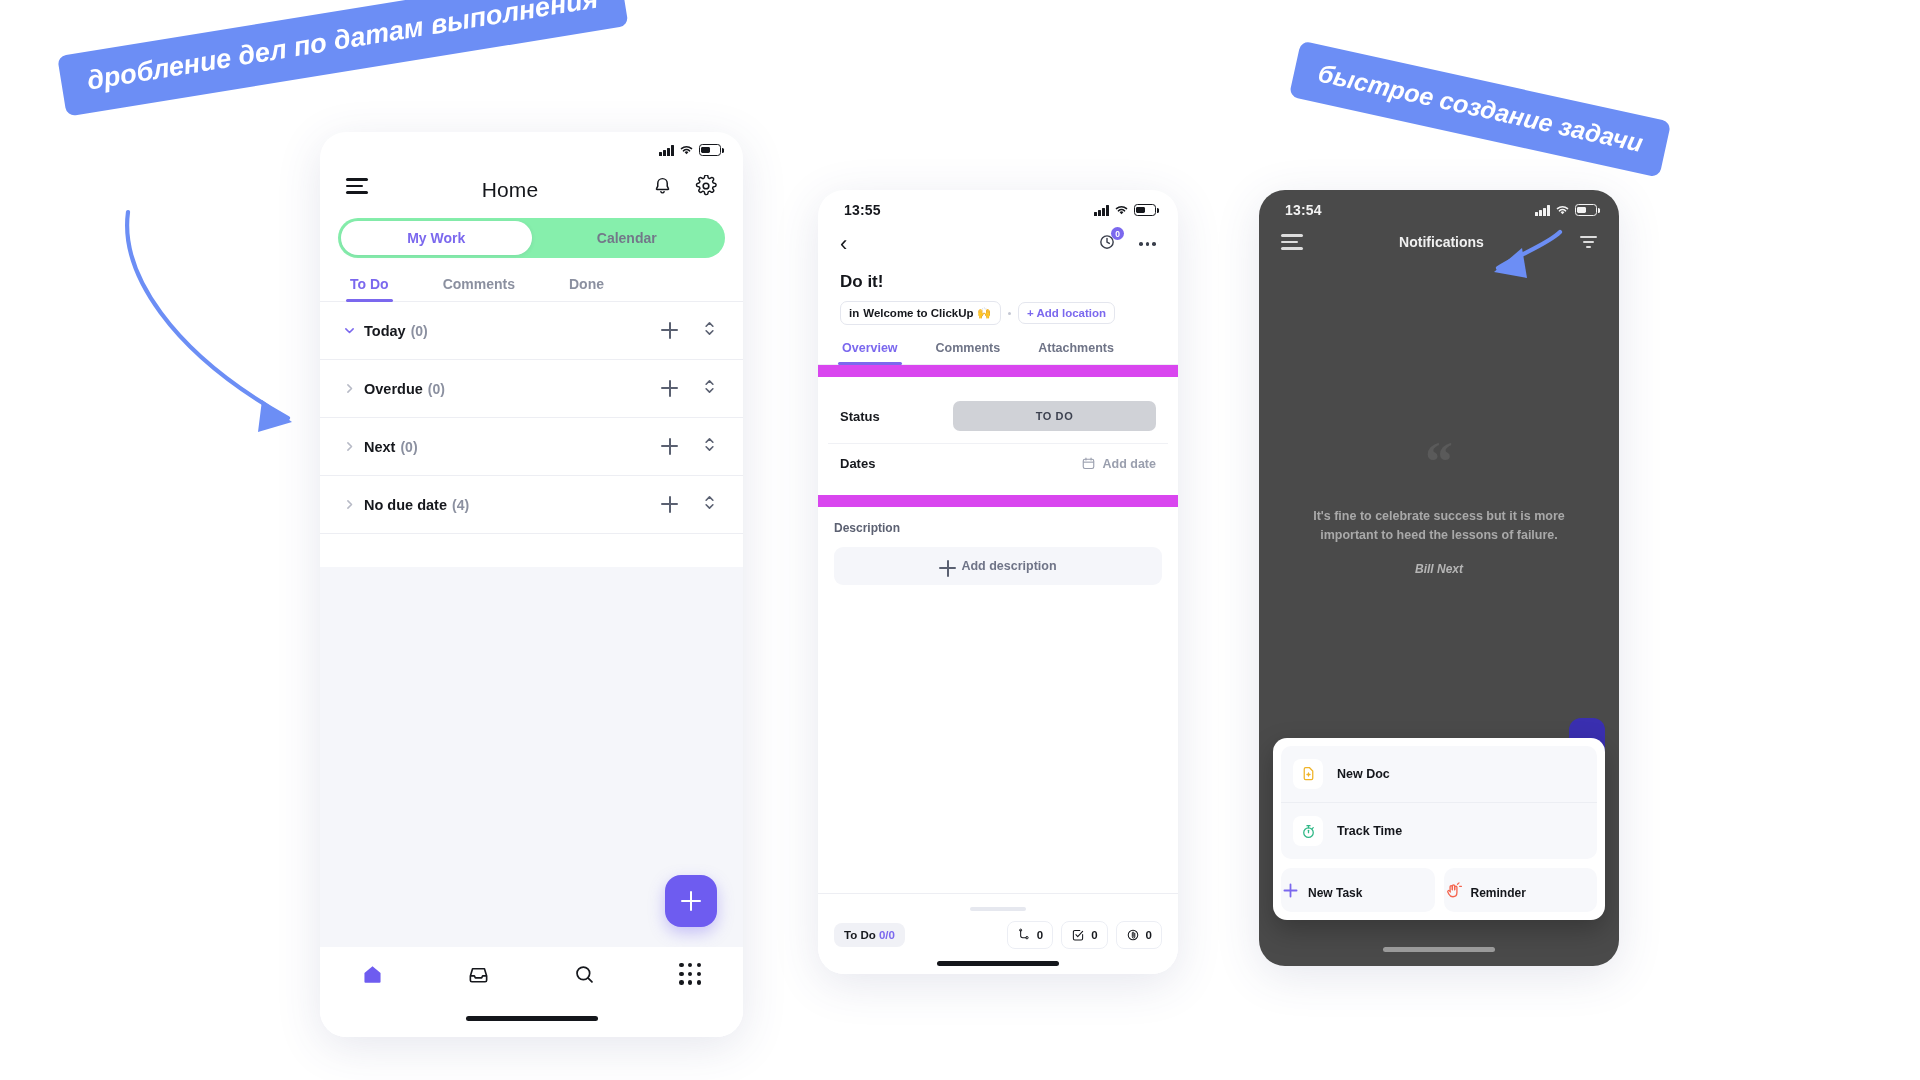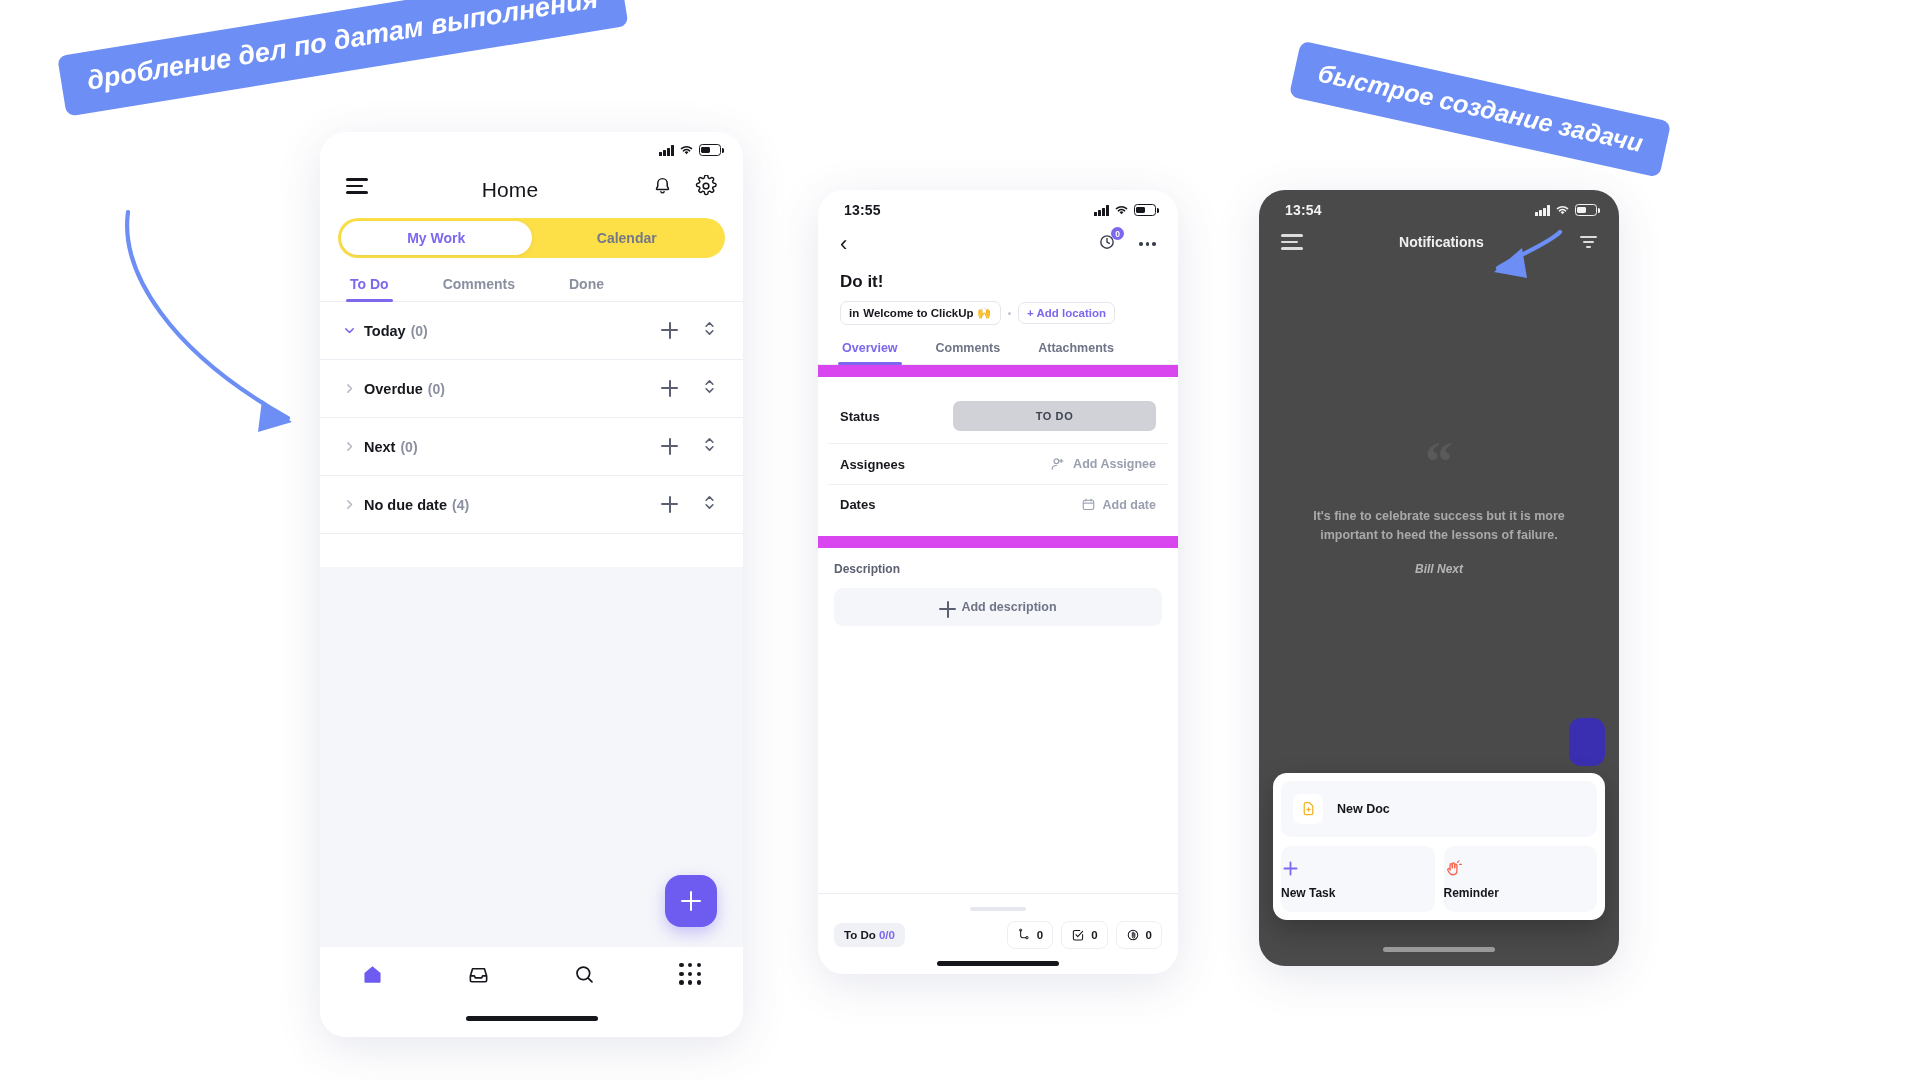--- a/index.html
+++ b/index.html
@@ -68,21 +68,21 @@
   .ico-btn { cursor:pointer; display:flex; align-items:center; justify-content:center; }
   .hamb { width:22px; display:flex; flex-direction:column; gap:4px; }
   .hamb i { height:2.4px; background:#14161b; border-radius:2px; display:block; }
   .hamb i:nth-child(1){width:100%}
   .hamb i:nth-child(2){width:78%}
   .hamb i:nth-child(3){width:100%}
   .head-right { display:flex; align-items:center; gap:22px; }
 
   .segment {
     margin: 2px 18px 0; height: 40px;
-    background: #fde047; border-radius: 21px;
+    background: #86efac; border-radius: 21px;
     display:flex; align-items:center; padding: 3px; text-align: center;
   }
   .seg-item {
     flex:1; height:100%; display:flex; align-items:center; justify-content:center;
     font-size:14px; font-weight:bold; color:#737889; border-radius:19px; cursor:pointer;
   }
   .seg-item.active { background:#fff; color:#7b68ee; box-shadow:0 1px 4px rgba(50,60,100,.10); }
 
   .tabs {
     display:flex; align-items:center; gap:0; padding: 10px 26px 0;
@@ -241,21 +241,21 @@
   }
   .sheet-item:last-child { border-bottom:none; }
   .sheet-ic {
     width:30px; height:30px; background:#fff; border-radius:8px;
     display:flex; align-items:center; justify-content:center;
   }
   .sheet-label { font-size:12.5px; font-weight:bold; color:#14161b; }
   .sheet-actions { display:flex; gap:9px; margin-top:9px; }
   .sheet-act {
     flex:1; background:#f7f8fb; border-radius:10px; padding: 13px 0 12px;
-    display:flex; flex-direction:column; align-items:flex-start; gap:8px; cursor:pointer;
+    display:flex; flex-direction:row; align-items:flex-end; gap:8px; cursor:pointer;
   }
   .sheet-act span { font-size:12px; font-weight:bold; color:#14161b; }
   .p3-homebar {
     position:absolute; bottom:14px; left:50%; transform:translateX(-50%);
     width:112px; height:5px; border-radius:4px; background:#9a9a9a;
   }
   .p3-hidden-btn {
     position:absolute; right:14px; bottom:200px; width:36px; height:48px;
     border-radius:12px; background:#3a2fb0;
   }
@@ -513,31 +513,20 @@
       <div class="p2-tab">Attachments</div>
     </div>
 
     <div class="p2-body">
       <div class="prop-wrap">
         <div class="prop-row">
           <span class="prop-label">Status</span>
           <span class="status-pill">TO DO</span>
         </div>
         <div class="prop-row">
-          <span class="prop-label">Assignees</span>
-          <span class="muted-act">
-            <svg width="16" height="16" viewBox="0 0 20 20">
-              <circle cx="8" cy="6.6" r="3" fill="none" stroke="#9a9fae" stroke-width="1.5"></circle>
-              <path d="M2.7 16.5c0-2.9 2.4-4.6 5.3-4.6" fill="none" stroke="#9a9fae" stroke-width="1.5" stroke-linecap="round"></path>
-              <path d="M14 4.2v4M12 6.2h4" stroke="#9a9fae" stroke-width="1.5" stroke-linecap="round"></path>
-            </svg>
-            <span>Add Assignee</span>
-          </span>
-        </div>
-        <div class="prop-row">
           <span class="prop-label">Dates</span>
           <span class="muted-act">
             <svg width="15" height="15" viewBox="0 0 20 20">
               <rect x="3" y="4.4" width="14" height="12.2" rx="2.2" fill="none" stroke="#9a9fae" stroke-width="1.5"></rect>
               <path d="M3 8.2h14" stroke="#9a9fae" stroke-width="1.5"></path>
               <path d="M6.6 2.8v2.6M13.4 2.8v2.6" stroke="#9a9fae" stroke-width="1.5" stroke-linecap="round"></path>
             </svg>
             <span>Add date</span>
           </span>
         </div>
@@ -639,20 +628,31 @@
     <div class="sheet">
       <div class="sheet-list">
         <div class="sheet-item">
           <span class="sheet-ic">
             <svg width="17" height="17" viewBox="0 0 20 20">
               <path d="M5 3.6a1.6 1.6 0 0 1 1.6-1.6h4.6l3.8 3.8v8.6A1.6 1.6 0 0 1 13.4 16H6.6A1.6 1.6 0 0 1 5 14.4z" fill="none" stroke="#f0b429" stroke-width="1.5"></path>
               <path d="M10 8.2v3.6M8.2 10h3.6" stroke="#f0b429" stroke-width="1.5" stroke-linecap="round"></path>
             </svg>
           </span>
           <span class="sheet-label">New Doc</span>
+        </div>
+        <div class="sheet-item">
+          <span class="sheet-ic">
+            <svg width="17" height="17" viewBox="0 0 20 20">
+              <circle cx="10" cy="11.4" r="5.6" fill="none" stroke="#2fb886" stroke-width="1.5"></circle>
+              <path d="M10 8.6v2.8" stroke="#2fb886" stroke-width="1.5" stroke-linecap="round"></path>
+              <path d="M8.2 3.2h3.6M10 3.2v2.4" stroke="#2fb886" stroke-width="1.5" stroke-linecap="round"></path>
+              <path d="M14.4 6.6l1.2-1.2" stroke="#2fb886" stroke-width="1.5" stroke-linecap="round"></path>
+            </svg>
+          </span>
+          <span class="sheet-label">Track Time</span>
         </div>
       </div>
       <div class="sheet-actions">
         <div class="sheet-act">
           <svg width="19" height="19" viewBox="0 0 20 20">
             <path d="M10 3.6v12.8M3.6 10h12.8" stroke="#7b68ee" stroke-width="1.9" stroke-linecap="round"></path>
           </svg>
           <span>New Task</span>
         </div>
         <div class="sheet-act">

